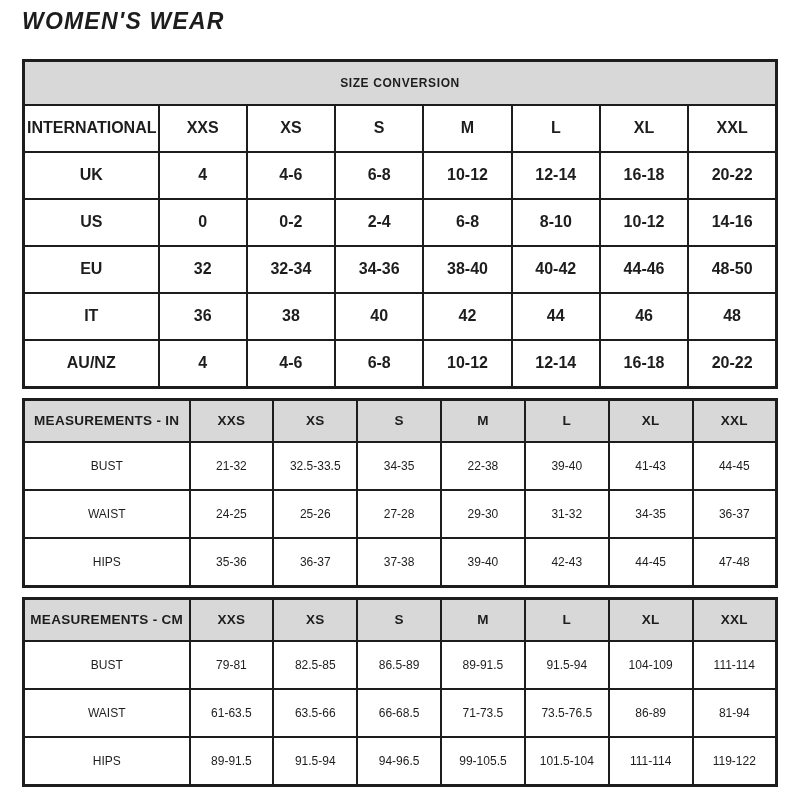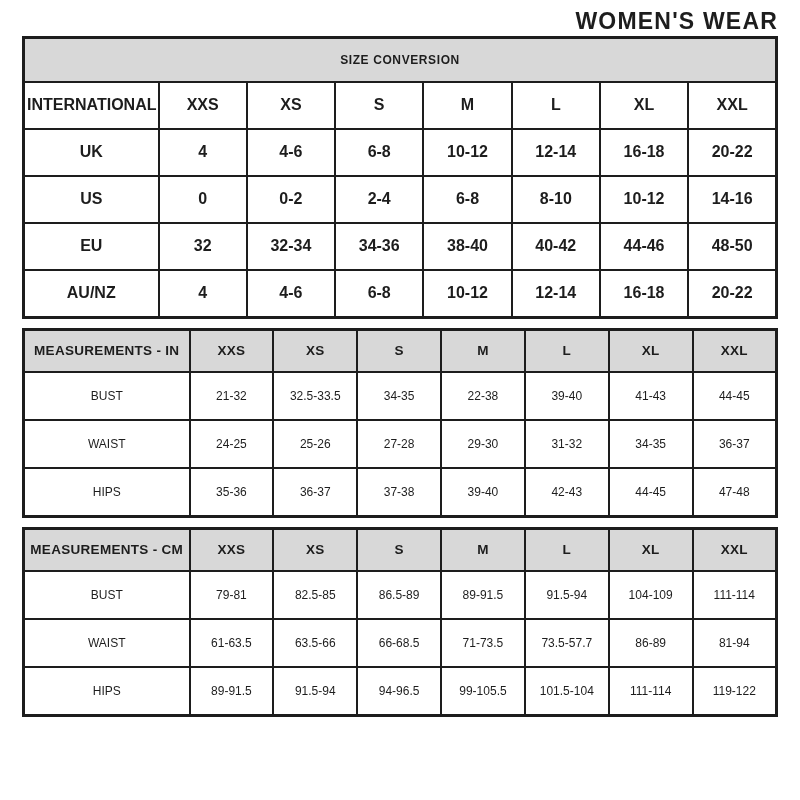--- a/index.html
+++ b/index.html
@@ -9,26 +9,27 @@
     width: 800px;
     height: 800px;
     font-family: "Liberation Sans", sans-serif;
     color: #1d1d1d;
   }
   .page {
     width: 756px;
     margin: 0 auto;
   }
   h1.page-title {
-    margin: 8px 0 0 0;
-    text-align: right;
+    margin: 8px 0 23px 0;
+    text-align: left;
     font-size: 23px;
     font-weight: 700;
     letter-spacing: 1.2px;
     line-height: 1.2;
+    font-style: italic;
   }
   table {
     width: 100%;
     border-collapse: collapse;
     border: 3px solid #1d1d1d;
     table-layout: fixed;
   }
   td {
     border: 2px solid #1d1d1d;
     text-align: center;
@@ -112,20 +113,30 @@
     </tr>
     <tr>
       <td>EU</td>
       <td>32</td>
       <td>32-34</td>
       <td>34-36</td>
       <td>38-40</td>
       <td>40-42</td>
       <td>44-46</td>
       <td>48-50</td>
+    </tr>
+    <tr>
+      <td>IT</td>
+      <td>36</td>
+      <td>38</td>
+      <td>40</td>
+      <td>42</td>
+      <td>44</td>
+      <td>46</td>
+      <td>48</td>
     </tr>
     <tr>
       <td>AU/NZ</td>
       <td>4</td>
       <td>4-6</td>
       <td>6-8</td>
       <td>10-12</td>
       <td>12-14</td>
       <td>16-18</td>
       <td>20-22</td>
@@ -219,21 +230,21 @@
       <td>91.5-94</td>
       <td>104-109</td>
       <td>111-114</td>
     </tr>
     <tr>
       <td>WAIST</td>
       <td>61-63.5</td>
       <td>63.5-66</td>
       <td>66-68.5</td>
       <td>71-73.5</td>
-      <td>73.5-57.7</td>
+      <td>73.5-76.5</td>
       <td>86-89</td>
       <td>81-94</td>
     </tr>
     <tr>
       <td>HIPS</td>
       <td>89-91.5</td>
       <td>91.5-94</td>
       <td>94-96.5</td>
       <td>99-105.5</td>
       <td>101.5-104</td>

